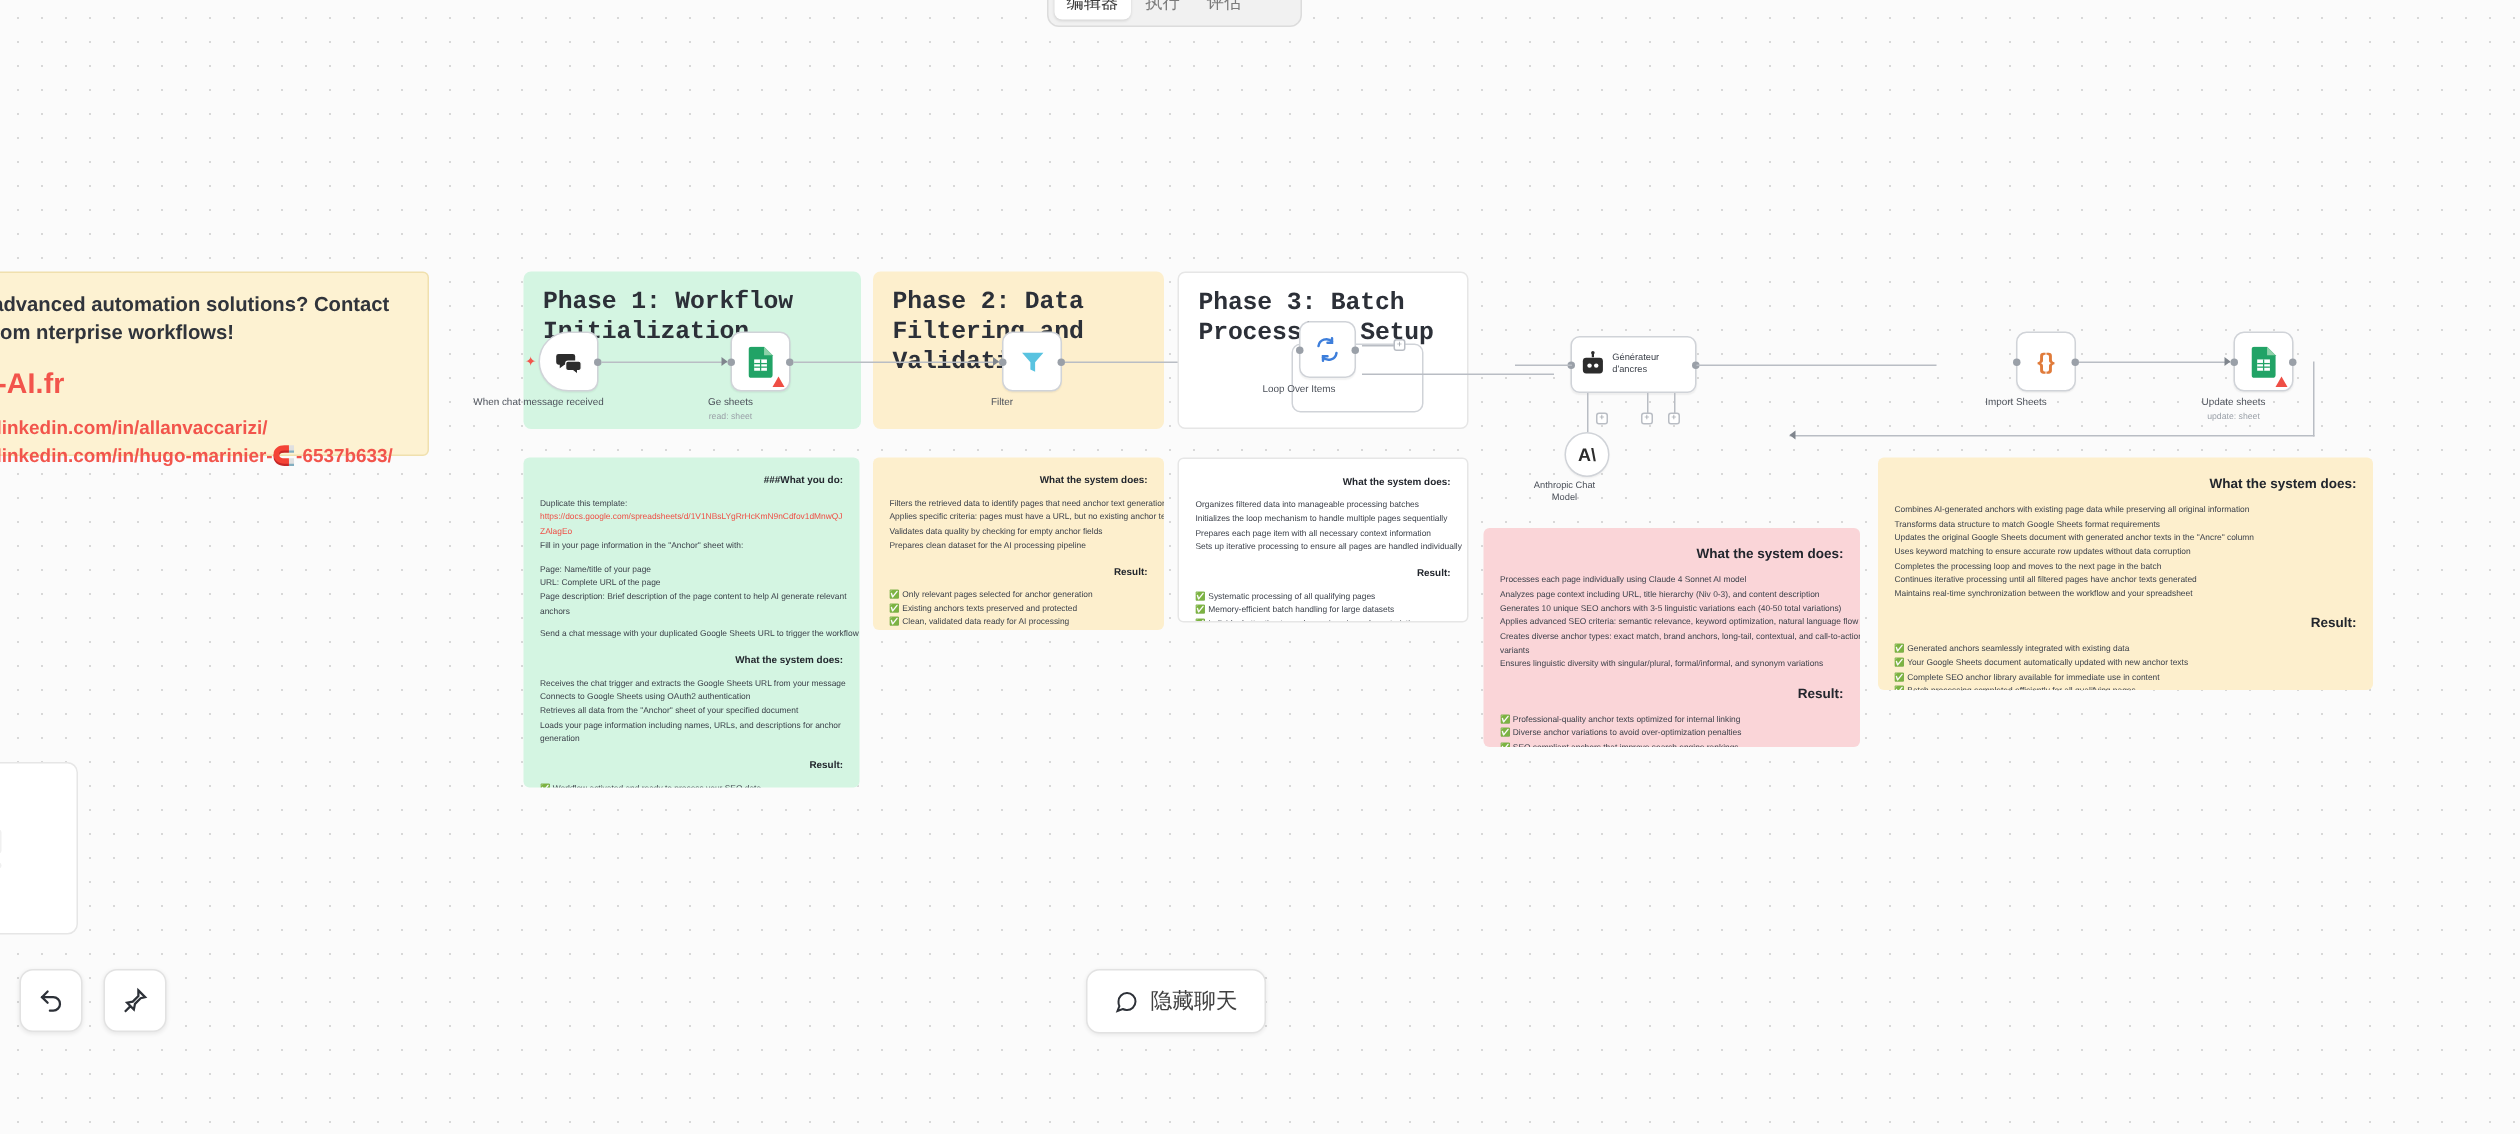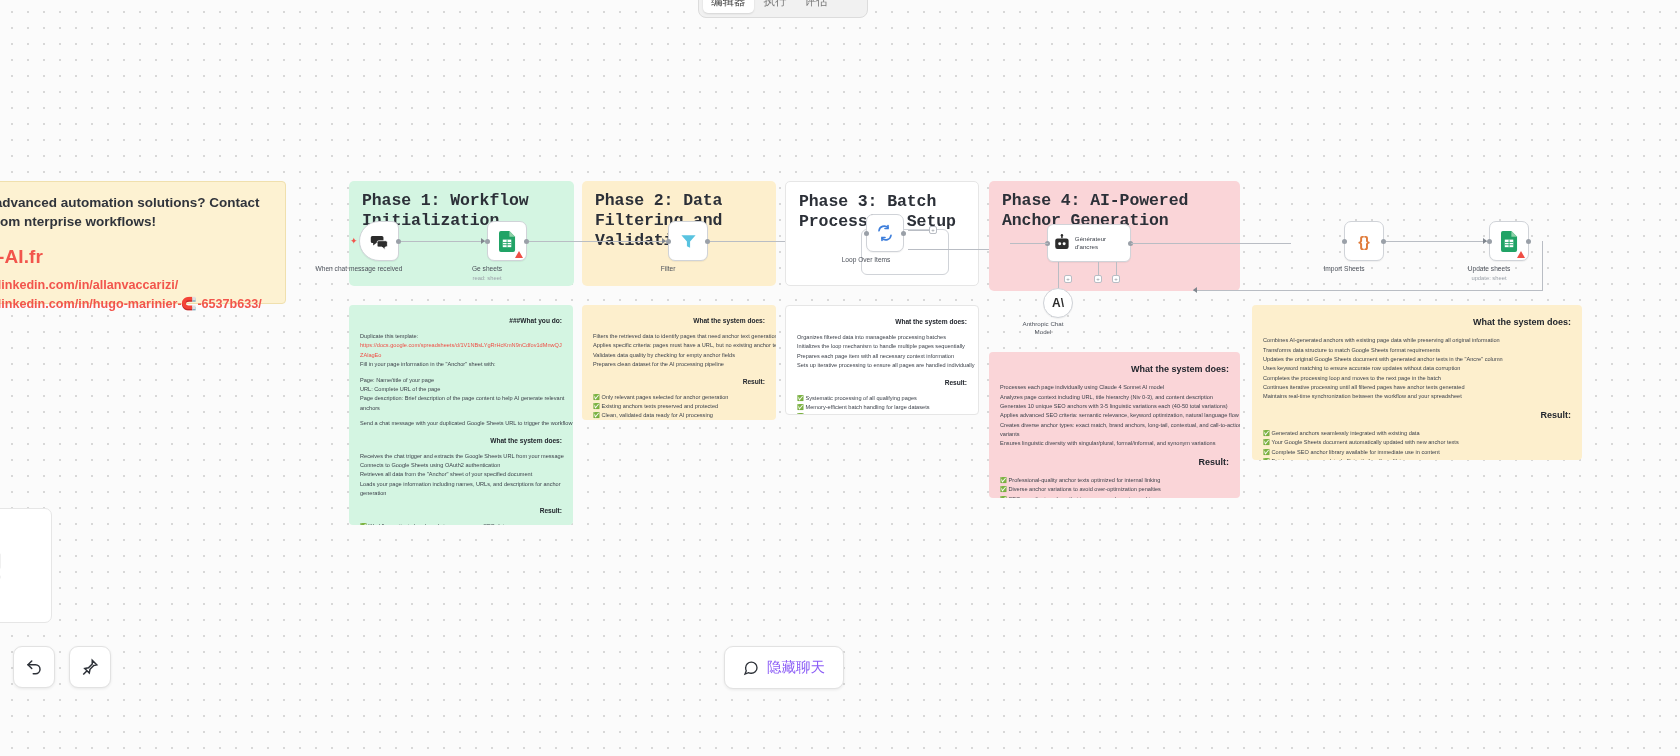--- a/index.html
+++ b/index.html
@@ -151,21 +151,21 @@
 
   
   .hide-chat {
     position:absolute; left:724px; top:646px;
     width:120px; height:43px;
     background:#ffffff; border:1px solid #e2e2e2; border-radius:9px;
     display:flex; align-items:center; justify-content:center; gap:8px;
     box-shadow:0 1px 3px rgba(0,0,0,.08);
     z-index: 25;
   }
-  .hide-chat .lbl { font-size:14.5px; color:#8b5cf6; }
+  .hide-chat .lbl { font-size:14.5px; color:#404040; }
   .rnd-btn {
     position:absolute; width:42px; height:42px;
     background:#ffffff; border:1px solid #e2e2e2; border-radius:9px;
     display:flex;align-items:center;justify-content:center;
     box-shadow:0 1px 3px rgba(0,0,0,.08);
     z-index: 25;
   }
   .panel-ghost {
     position:absolute; left:-60px; top:508px; width:112px; height:115px;
     background:#ffffff; border:1px solid #e6e6e6; border-radius:7px; z-index:4;
@@ -333,23 +333,20 @@
     <span class="li">Sets up iterative processing to ensure all pages are handled individually</span>
     <span class="sp"></span>
     <span class="h">Result:</span>
     <span class="sp"></span>
     <span class="li"><span class="ok">✅</span> <span>Systematic processing of all qualifying pages</span></span>
     <span class="li"><span class="ok">✅</span> <span>Memory-efficient batch handling for large datasets</span></span>
     <span class="li"><span class="ok">✅</span> <span>Individual attention to each page's unique characteristics</span></span>
 
   </div>
 
-  <div class="phase p-pink" style="left:989px; top:181px; width:251px; height:110px;">
-    <div class="phase-title">Phase 4: AI-Powered Anchor Generation</div>
-  </div>
 
   <div class="wide-node" style="left:1047px; top:224px;">
     <svg width="20" height="20" viewBox="0 0 24 24">
         <rect x="3" y="6" width="18" height="14" rx="3" fill="#2c2c2c"></rect>
         <circle cx="9" cy="13" r="2" fill="#fff"></circle>
         <circle cx="15" cy="13" r="2" fill="#fff"></circle>
         <rect x="11" y="1.5" width="2" height="4" fill="#2c2c2c"></rect>
         <circle cx="12" cy="1.5" r="1.6" fill="#2c2c2c"></circle>
       </svg>
     <div class="txt">

